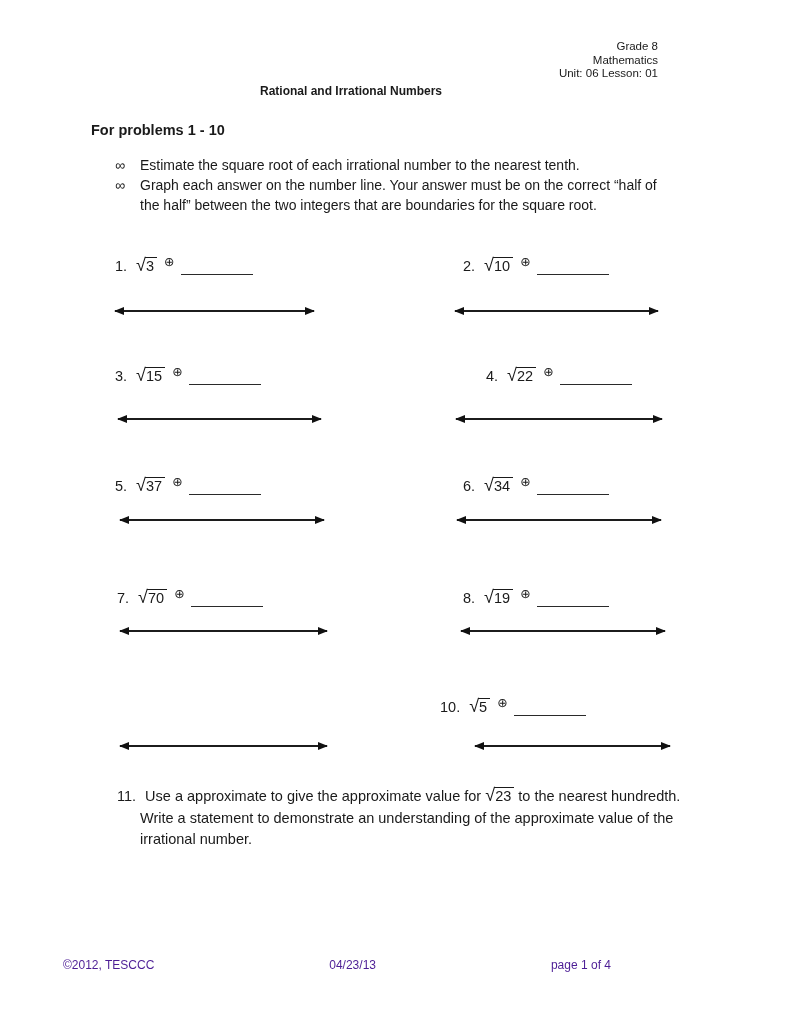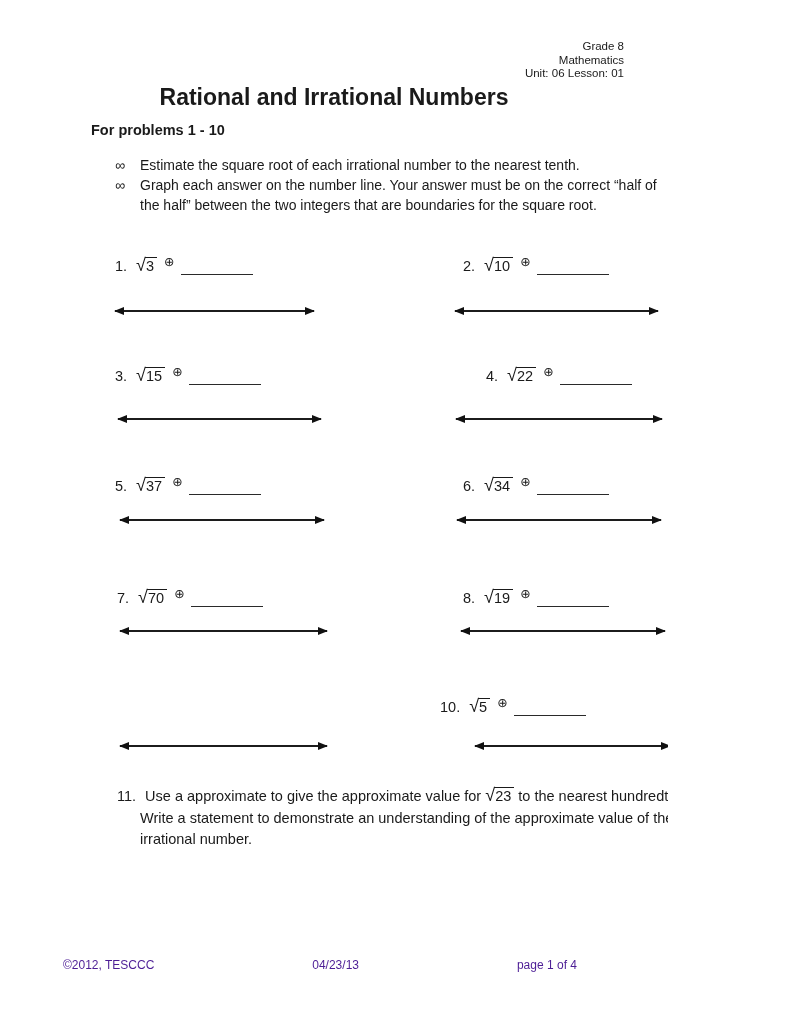--- a/index.html
+++ b/index.html
@@ -4,41 +4,42 @@
 <style>
   html, body { margin: 0; padding: 0; background: #ffffff; }
   .page {
     position: relative;
     width: 668px;
     height: 1024px;
     background: #ffffff;
     font-family: "Liberation Sans", "DejaVu Sans", sans-serif;
     color: #1a1a1a;
     overflow: hidden;
+    padding-left: 34px;
   }
 
   
   .header-meta {
     position: absolute;
     top: 40px;
     right: 44px;
     text-align: right;
     font-size: 11.5px;
     line-height: 13.5px;
     color: #1a1a1a;
   }
 
   
   .title {
     position: absolute;
     top: 84px;
     left: 0;
     width: 100%;
     text-align: center;
-    font-size: 23px;
+    font-size: 12px;
     font-weight: bold;
   }
 
   
   .instructions {
     position: absolute;
     left: 91px;
     top: 122px;
     font-size: 14px;
   }

